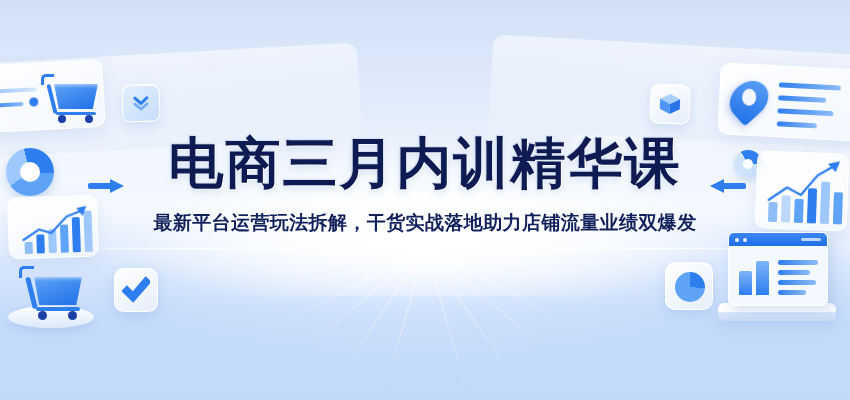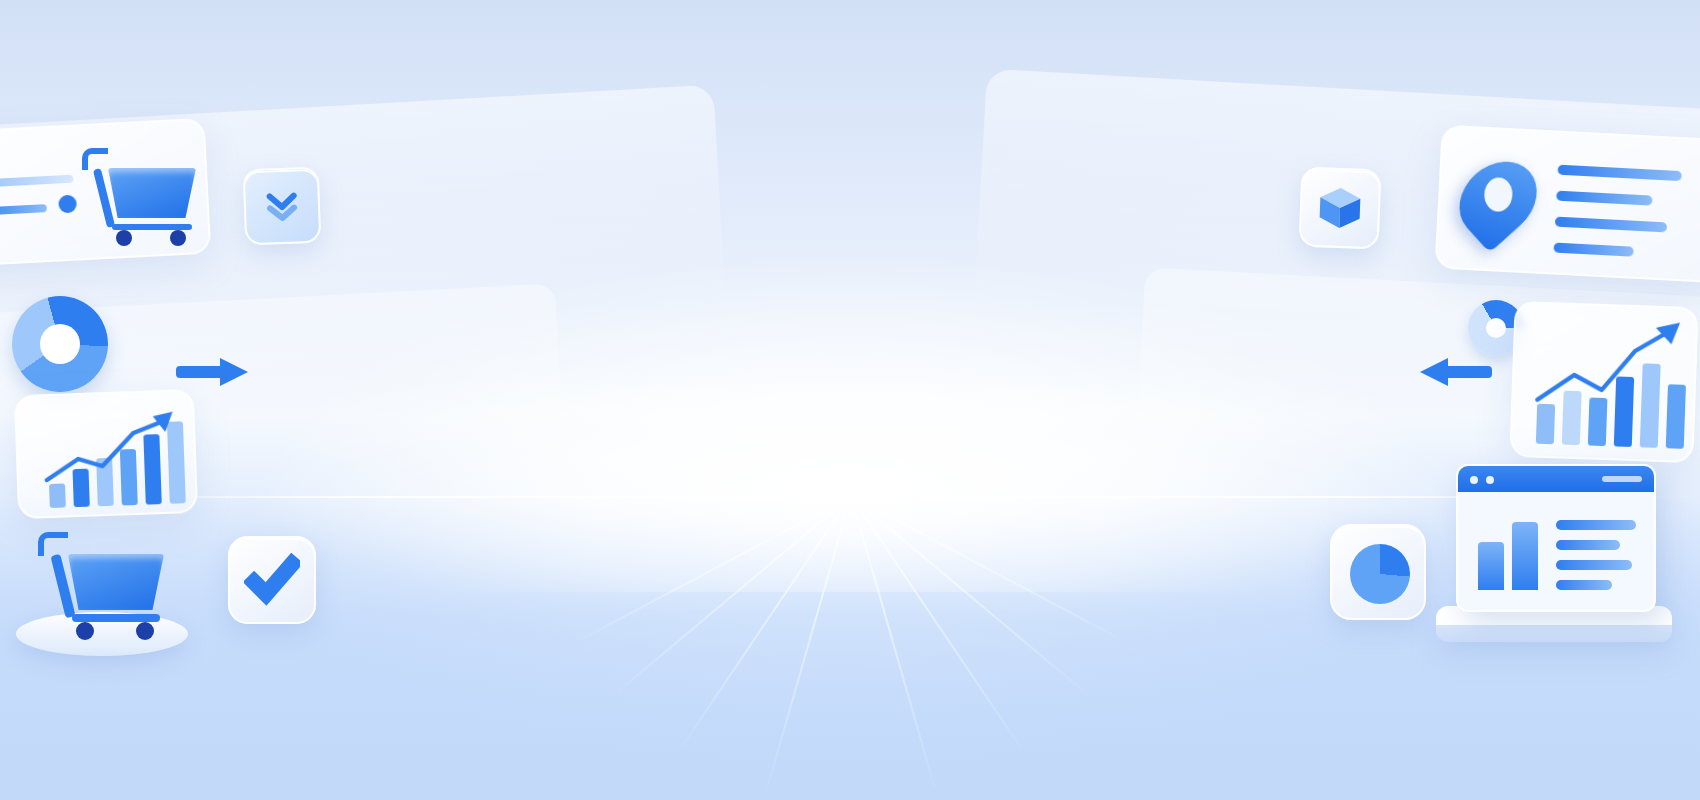--- a/index.html
+++ b/index.html
@@ -340,14 +340,18 @@
       <span style="position:absolute;right:6px;top:5px;width:20px;height:3px;border-radius:2px;background:rgba(255,255,255,0.7);"></span>
     </div>
     <div class="bar" style="left:10px; top:38px; width:13px; height:24px;"></div>
     <div class="bar" style="left:27px; top:28px; width:13px; height:34px;"></div>
     <div class="line" style="left:49px; top:27px; width:40px; height:5px;"></div>
     <div class="line" style="left:49px; top:37px; width:32px; height:5px;"></div>
     <div class="line" style="left:49px; top:47px; width:38px; height:5px;"></div>
     <div class="line" style="left:49px; top:57px; width:28px; height:5px;"></div>
   </div>
 
+  <div class="textwrap">
+    <div class="title">电商三月内训精华课</div>
+    <div class="subtitle">最新平台运营玩法拆解，干货实战落地助力店铺流量业绩双爆发</div>
+  </div>
 
 </div>
 
 </body></html>

